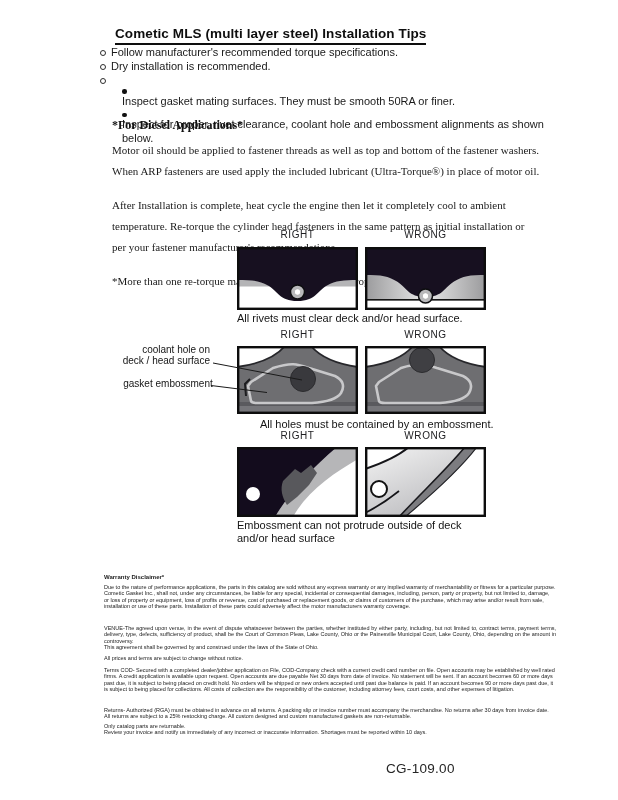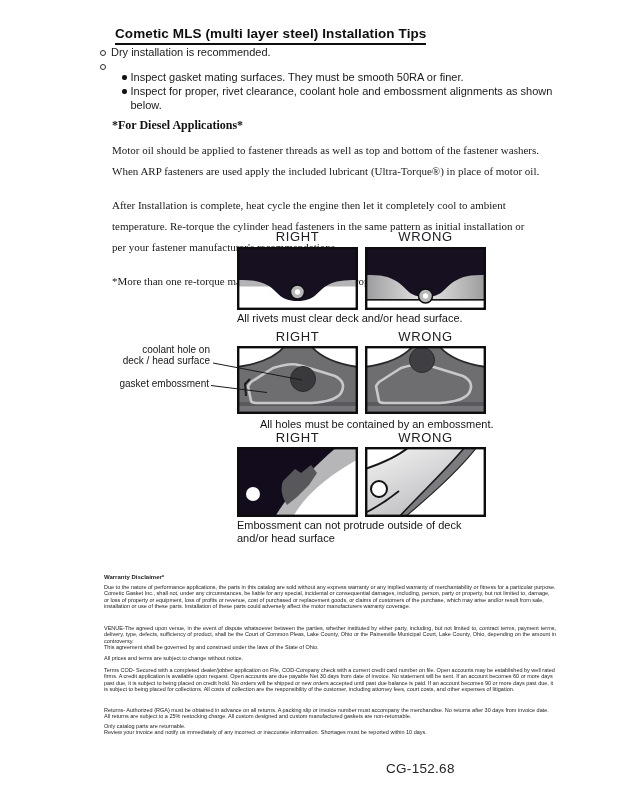--- a/index.html
+++ b/index.html
@@ -6,30 +6,30 @@
   body { width:618px; height:800px; font-family:"Liberation Sans", sans-serif; color:#141414; }
   .page { position:relative; width:618px; height:800px; background:#ffffff; overflow:hidden; }
   .abs { position:absolute; }
 
   
   .title { font-size:13.5px; font-weight:bold; color:#0e0e0e; border-bottom:2px solid #0e0e0e; padding-bottom:2px; letter-spacing:0.1px; display:inline-block; }
 
   
   .bullets { font-size:11px; line-height:14px; color:#1a1a1a; }
   .b-row { display:flex; }
-  .b-row.sub { margin-left:22px; }
+  .b-row.sub { margin-left:22px;flex-direction:column; }
   .b-o { flex:none; width:4px; height:4px; border:1px solid #2e2e2e; border-radius:50%; margin:5px 5px 0 0; }
   .b-f { flex:none; width:4.5px; height:4.5px; background:#111; border-radius:50%; margin:5px 4px 0 0; }
 
   
   .d-head { font-size:12px; font-weight:bold; color:#111; margin:0 0 7px 0; }
   .d-p { font-size:11px; line-height:21px; margin:0 0 13px 0; color:#1a1a1a; }
 
   
-  .dlabel { font-size:13px; color:#202023; text-align:center; width:121px; letter-spacing:0.6px; }
+  .dlabel { font-size:10px; color:#202023; text-align:center; width:121px; letter-spacing:0.6px; }
   .dcaption { font-size:11px; color:#151515; line-height:12.5px; }
   .sidelabel { font-size:10px; line-height:10.5px; color:#161616; text-align:right; width:112px; }
 
   svg.panel { display:block; }
 
   
   .fineprint { font-size:5.5px; line-height:6.3px; color:#1c1c1c; width:452px; }
   .fineprint .just { text-align:justify; }
   .fp-head { font-size:6px; font-weight:bold; }
 
@@ -38,20 +38,24 @@
 </head>
 <body>
 
 <div class="page">
 
   <div class="abs" style="left:115px; top:24px;">
     <span class="title">Cometic MLS (multi layer steel) Installation Tips</span>
   </div>
 
   <div class="abs bullets" style="left:100px; top:45px; width:470px;">
+    <div class="b-row">
+        <span class="b-o"></span>
+        <span>Follow manufacturer's recommended torque specifications.</span>
+      </div>
     <div class="b-row">
         <span class="b-o"></span>
         <span>Dry installation is recommended.</span>
       </div>
     <div class="b-row">
         <span class="b-o"></span>
       </div>
     <div class="b-row sub">
         <span class="b-f"></span>
         <span>Inspect gasket mating surfaces. They must be smooth 50RA or finer.</span>
@@ -101,21 +105,21 @@
 
   <div class="abs dcaption" style="left:237px; top:312px;">All rivets must clear deck and/or head surface.</div>
 
   <div class="abs dlabel" style="left:237px; top:329px;">RIGHT</div>
   <div class="abs dlabel" style="left:365px; top:329px;">WRONG</div>
 
   <div class="abs sidelabel" style="left:98px; top:345px;">
     <div>coolant hole on</div>
     <div>deck / head surface</div>
   </div>
-  <div class="abs sidelabel" style="left:97px; top:379px;">gasket embossment</div>
+  <div class="abs sidelabel" style="left:112px; top:379px;text-align:center;">gasket embossment</div>
 
   <svg class="abs panel" style="left:237px; top:346px;" width="121" height="68" viewBox="0 0 121 68">
     <rect x="0" y="0" width="121" height="68" fill="#ffffff"></rect>
     <path d="M0,68 V21 C22,18 38,12 48,0 H74 C84,12 100,18 121,21 V68 Z" fill="#6e6e71" stroke="#26262a" stroke-width="1.8"></path>
     <rect x="2" y="56" width="117" height="4" fill="#5a5a5e"></rect>
     <rect x="2" y="60" width="117" height="6.8" fill="#76767a"></rect>
     <path d="M14,55 L11,40 L14,36 L36,22 C55,16 60,18 72,22 L98,30 C106,34 108,40 104,47 C100,53 90,56 75,57 L20,57 C16,57 14.5,56.5 14,55 Z" fill="none" stroke="#c8c8ca" stroke-width="2.6" stroke-linejoin="round"></path>
     <path d="M9,50 L8,38 L13,33" fill="none" stroke="#1c1c1f" stroke-width="2"></path>
     <circle cx="66" cy="33" r="12.5" fill="#39393d" stroke="#2b2b2e" stroke-width="1"></circle>
     <rect x="1.2" y="1.2" width="118.6" height="65.6" fill="none" stroke="#0d0d0d" stroke-width="2.4"></rect>
@@ -186,15 +190,15 @@
 
   <div class="abs fineprint just" style="left:104px; top:667px;">Terms COD- Secured with a completed dealer/jobber application on File, COD-Company check with a current credit card number on file. Open accounts may be established by well rated firms. A credit application is available upon request. Open accounts are due payable Net 30 days from date of invoice. No statement will be sent. If an account becomes 60 or more days past due, it is subject to being placed on credit hold. No orders will be shipped or new orders accepted until past due balance is paid. If an account becomes 90 or more days past due, it is subject to being placed for collections. All costs of collection are the responsibility of the customer, including attorney fees, court costs, and other expenses of litigation.</div>
 
   <div class="abs fineprint just" style="left:104px; top:707px;">Returns- Authorized (RGA) must be obtained in advance on all returns. A packing slip or invoice number must accompany the merchandise. No returns after 30 days from invoice date. All returns are subject to a 25% restocking charge. All custom designed and custom manufactured gaskets are non-returnable.</div>
 
   <div class="abs fineprint" style="left:104px; top:723px;">
     <div>Only catalog parts are returnable.</div>
     <div>Review your invoice and notify us immediately of any incorrect or inaccurate information. Shortages must be reported within 10 days.</div>
   </div>
 
-  <div class="abs footer-code" style="left:386px; top:761px;">CG-152.68</div>
+  <div class="abs footer-code" style="left:386px; top:761px;">CG-109.00</div>
 
 </div>
 
 </body></html>

